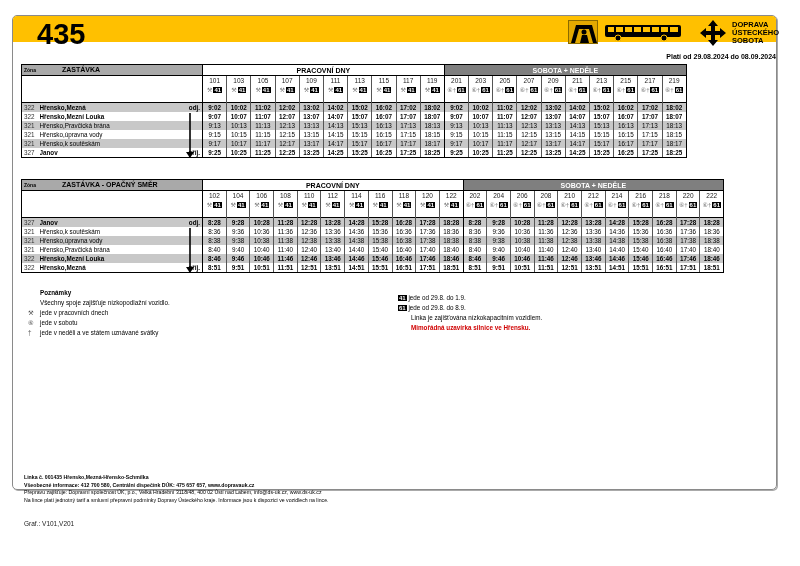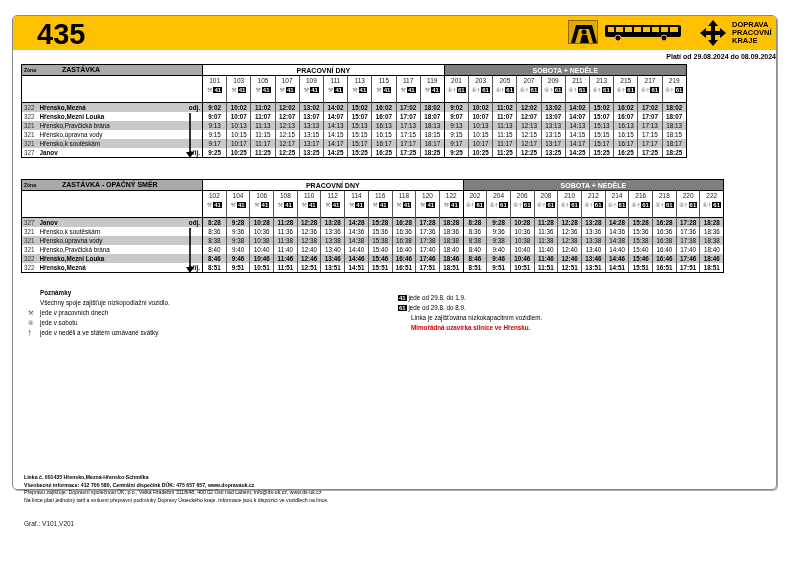--- a/index.html
+++ b/index.html
@@ -4,21 +4,21 @@
 <style>
   * { box-sizing: border-box; margin: 0; padding: 0; }
   html, body { width: 800px; height: 566px; background: #ffffff; overflow: hidden; }
   body { font-family: "Liberation Sans", sans-serif; color: #000; position: relative; }
 
   .frame {
     position: absolute; left: 12px; top: 15px; width: 765px; height: 475px;
     border: 1px solid #8a8a8a; border-radius: 5px; box-shadow: 1px 1px 0 #aaa;
   }
   .header {
-    position: absolute; left: 13px; top: 16px; width: 763px; height: 34px;
+    position: absolute; left: 13px; top: 16px; width: 763px; height: 26px;
     background: #ffc000; border-radius: 4px 4px 0 0;
   }
   .line-number {
     position: absolute; left: 24px; top: 2px; font-size: 29px; font-weight: bold; letter-spacing: 0px;
   }
   .route-name {
     position: absolute; left: 112px; top: 6px; font-size: 13px; font-weight: bold;
   }
   .logo-work {
     position: absolute; left: 555px; top: 4px; width: 30px; height: 24px;
@@ -109,22 +109,22 @@
       <circle cx="60" cy="14" r="3" fill="#000" stroke="#ffc000" stroke-width="1"></circle>
     </svg>
   </div>
   <div class="logo-arrows">
     <svg width="28" height="28" viewBox="0 0 28 28">
       <path d="M14 1 L19 7 L16 7 L16 12 L21 12 L21 9 L27 14 L21 19 L21 16 L16 16 L16 21 L19 21 L14 27 L9 21 L12 21 L12 16 L7 16 L7 19 L1 14 L7 9 L7 12 L12 12 L12 7 L9 7 Z" fill="#000"></path>
     </svg>
   </div>
   <div class="logo-text">
     <div>DOPRAVA</div>
-    <div>PRACOVNÍ</div>
-    <div>KRAJE</div>
+    <div>ÚSTECKÉHO</div>
+    <div>SOBOTA</div>
   </div>
 </div>
 <div class="validity">Platí od 29.08.2024 do 08.09.2024</div>
 
 <table class="tt t1" id="table1">
   <colgroup>
     <col style="width:18px">
       <col style="width:138px">
       <col style="width:25px">
   <col style="width: 24.2px;">

